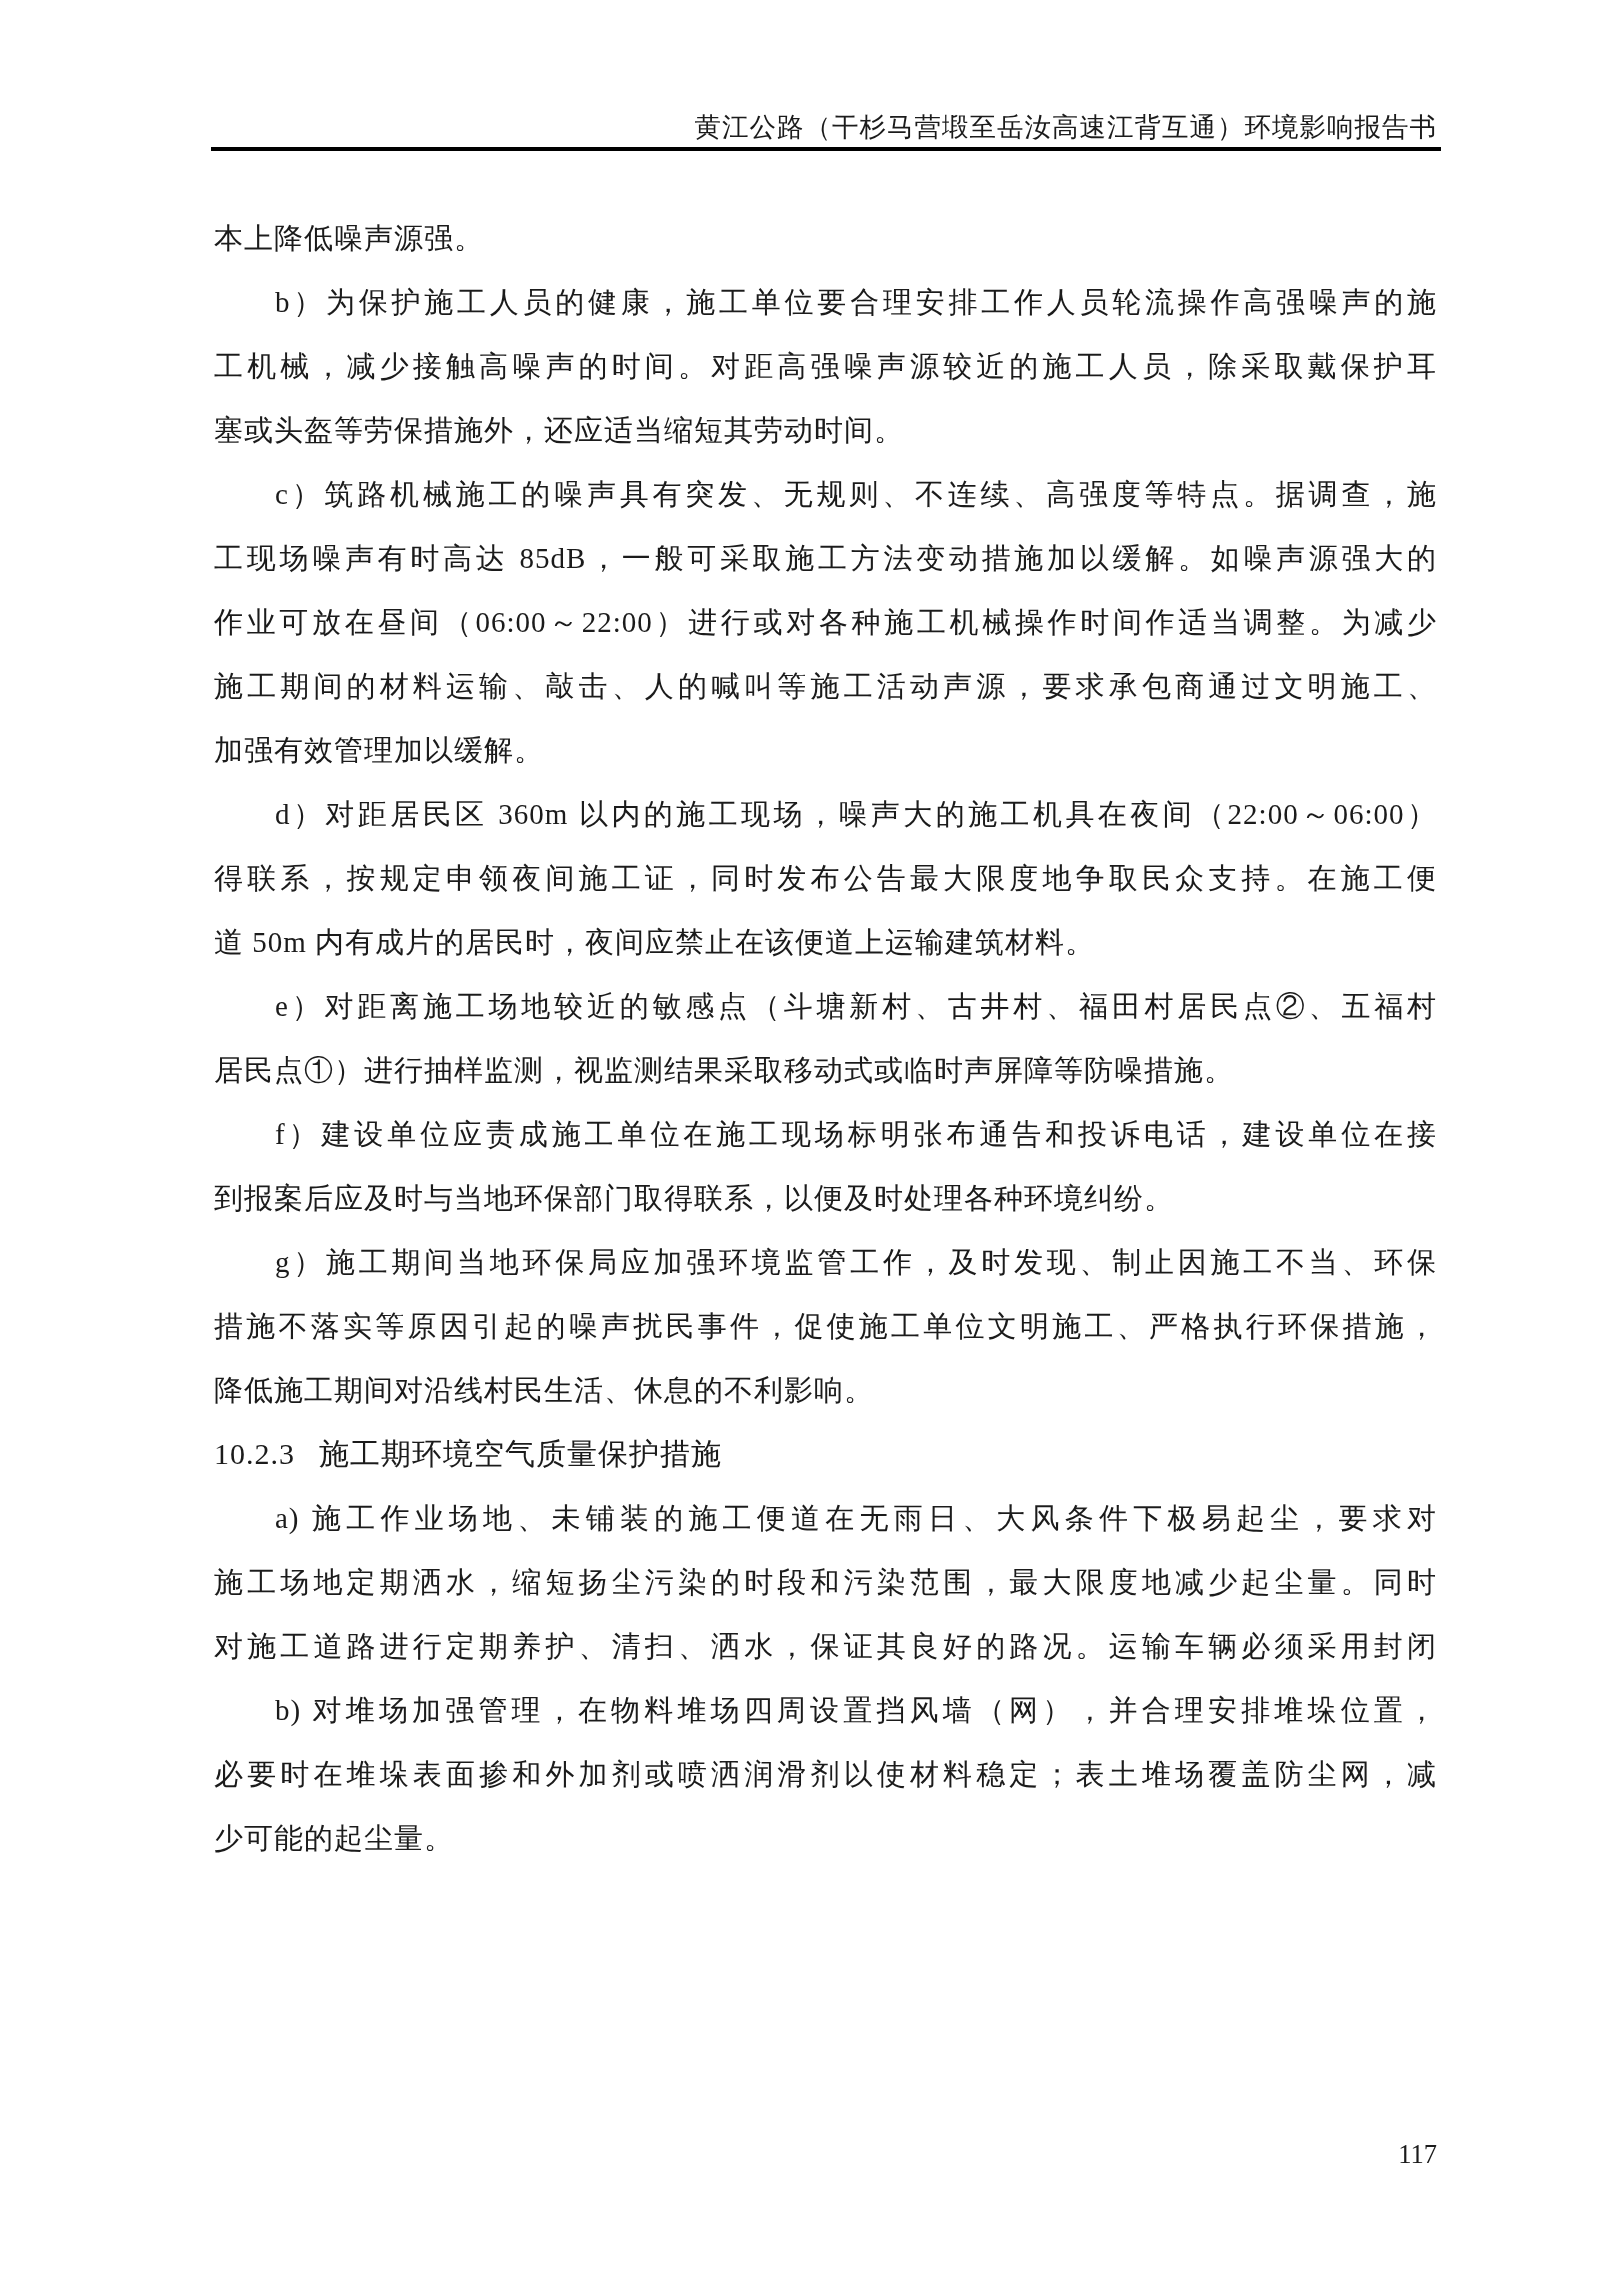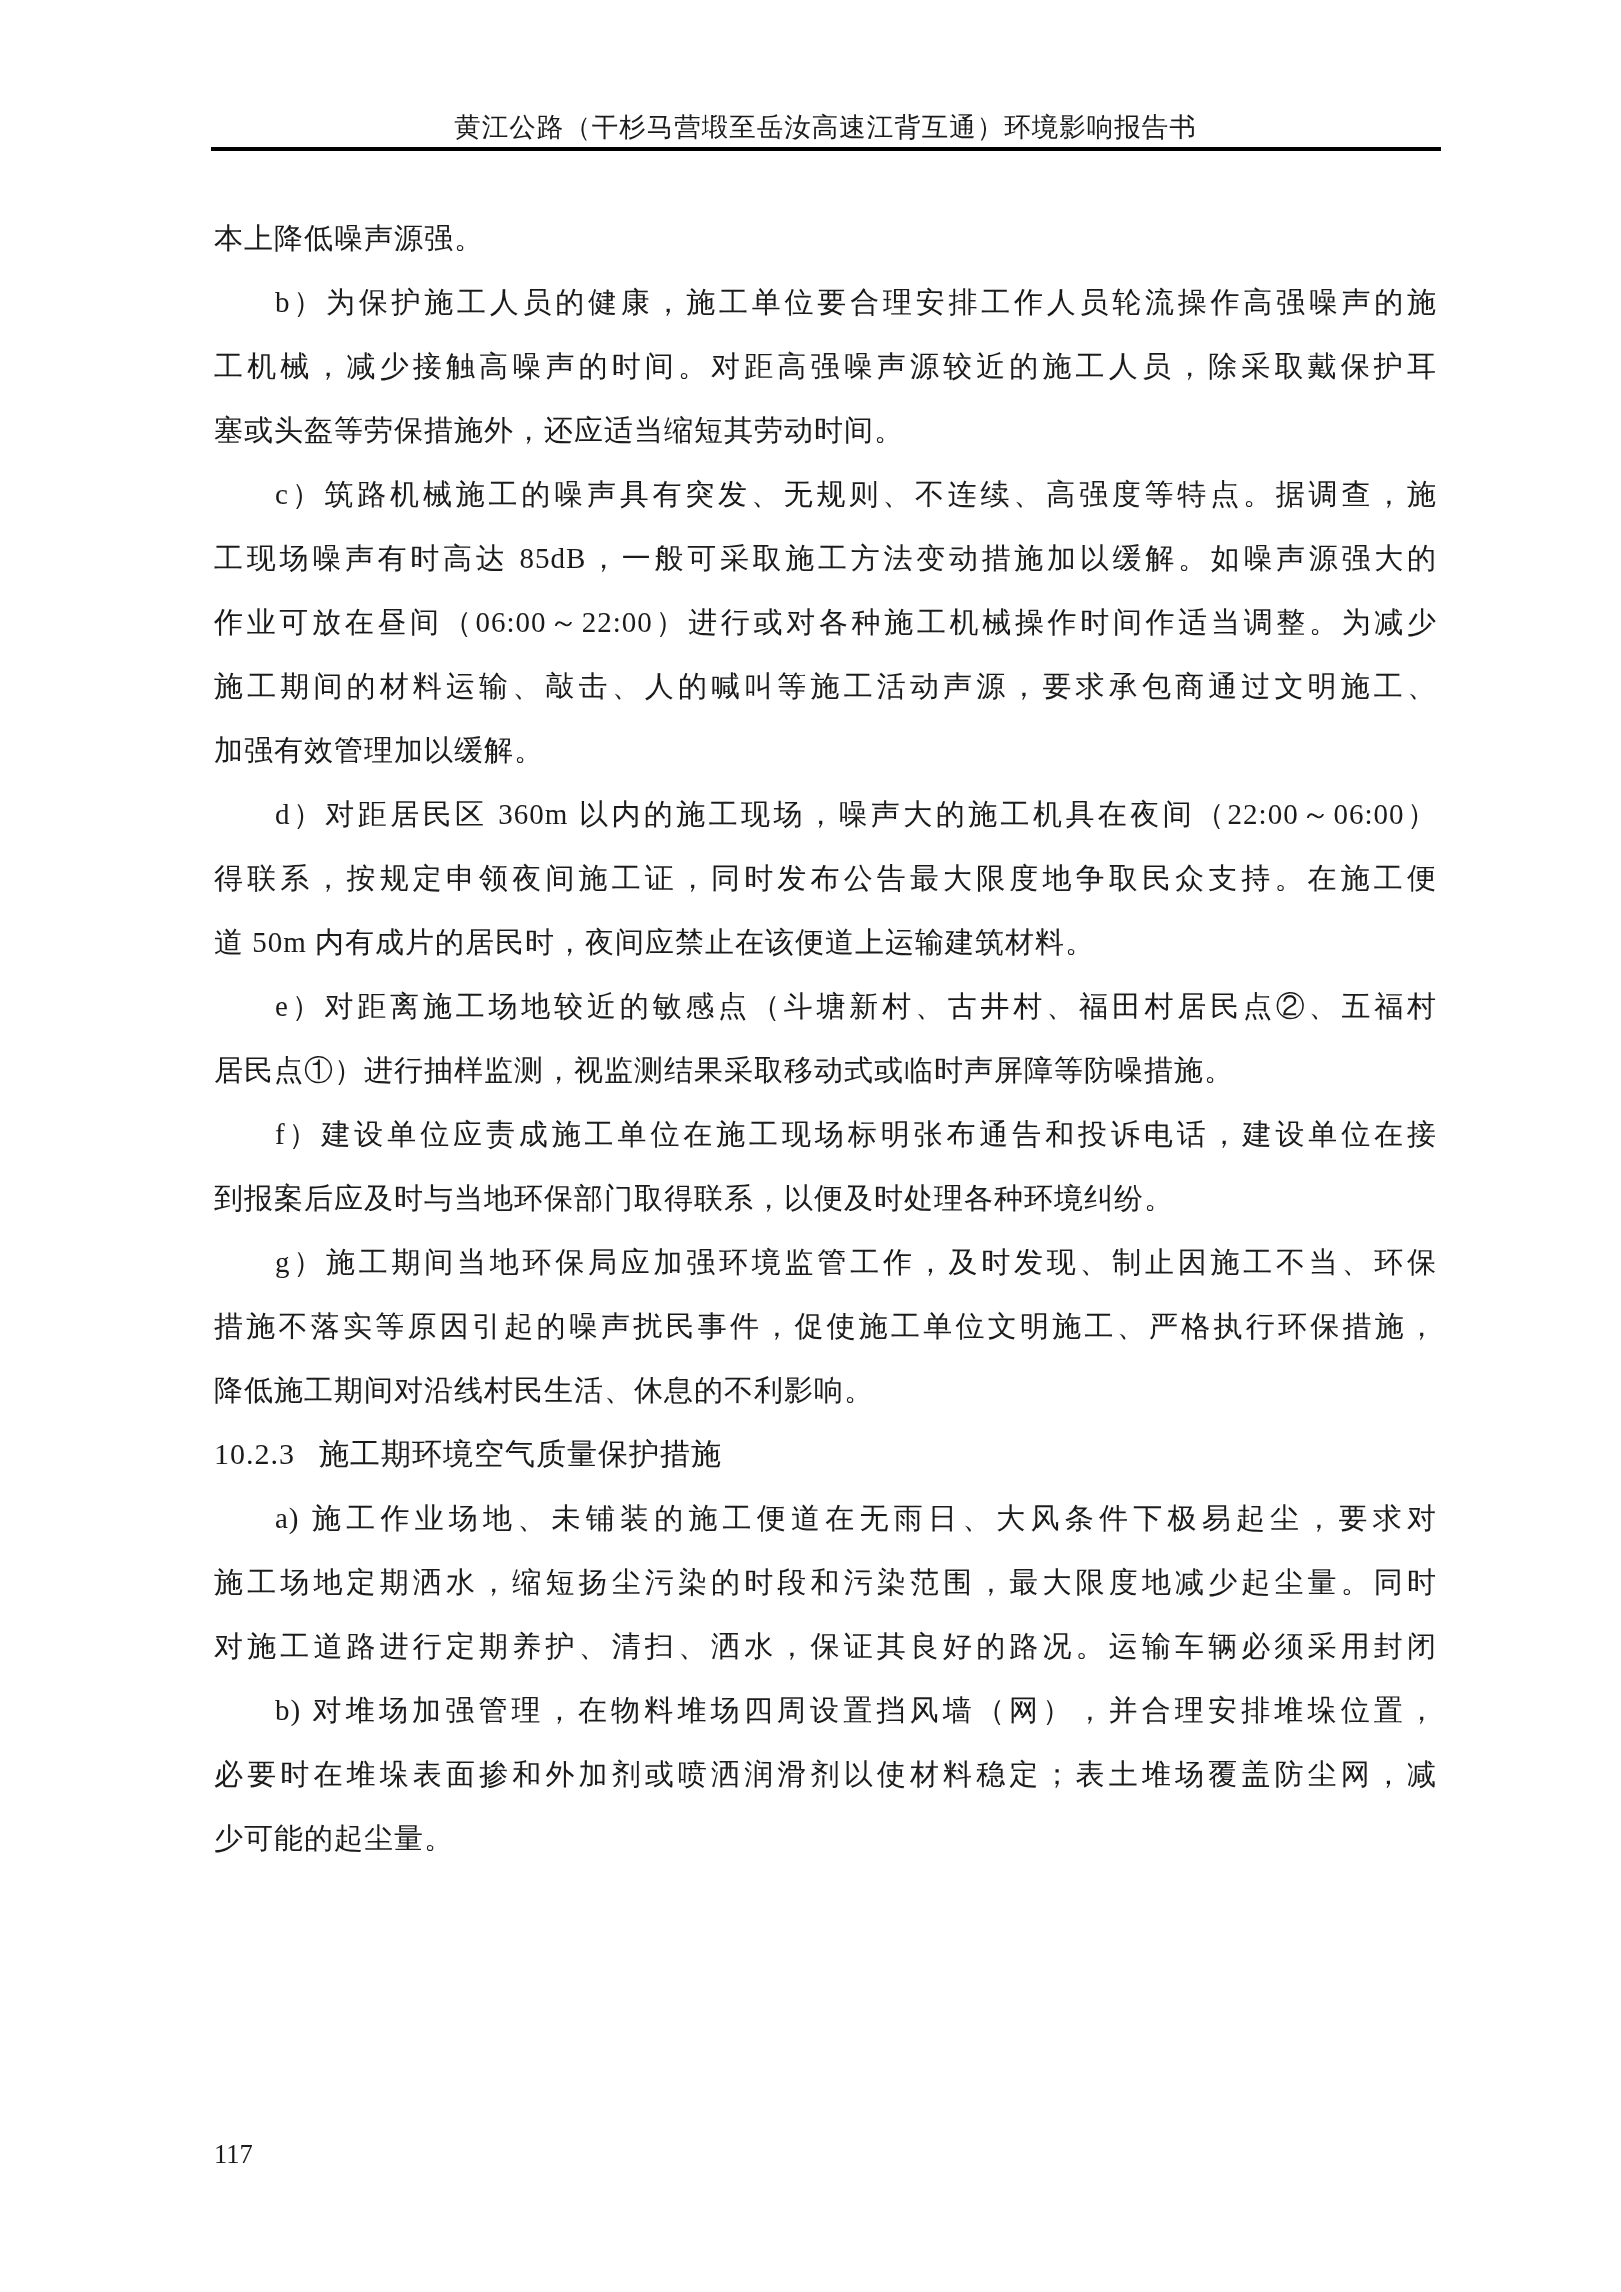--- a/index.html
+++ b/index.html
@@ -11,21 +11,21 @@
     color: #1b1b1b;
   }
   .page { position: absolute; inset: 0; }
 
   .header-title {
     position: absolute;
     left: 214px; width: 1223px;
     top: 108px; height: 39px;
     line-height: 39px;
     font-size: 26.5px;
-    text-align: center;
+    text-align: right;
     letter-spacing: 1px;
     white-space: nowrap;
   }
   .header-rule {
     position: absolute;
     left: 211px; width: 1230px;
     top: 147px; height: 3.9px;
     background: #000;
   }
 
@@ -51,21 +51,21 @@
   .line.indent { padding-left: 61px; }
   .line.heading { font-size: 30px; }
   .heading-title { margin-left: 24px; }
 
   .page-number {
     position: absolute;
     left: 214px; width: 1223px;
     top: 2135px; height: 39px;
     line-height: 39px;
     font-size: 26.5px;
-    text-align: left;
+    text-align: right;
   }
 </style>
 </head>
 <body>
 
 <div class="page">
   <div class="header-title">黄江公路（干杉马营塅至岳汝高速江背互通）环境影响报告书</div>
   <div class="header-rule"></div>
 
   <div class="body-text">

